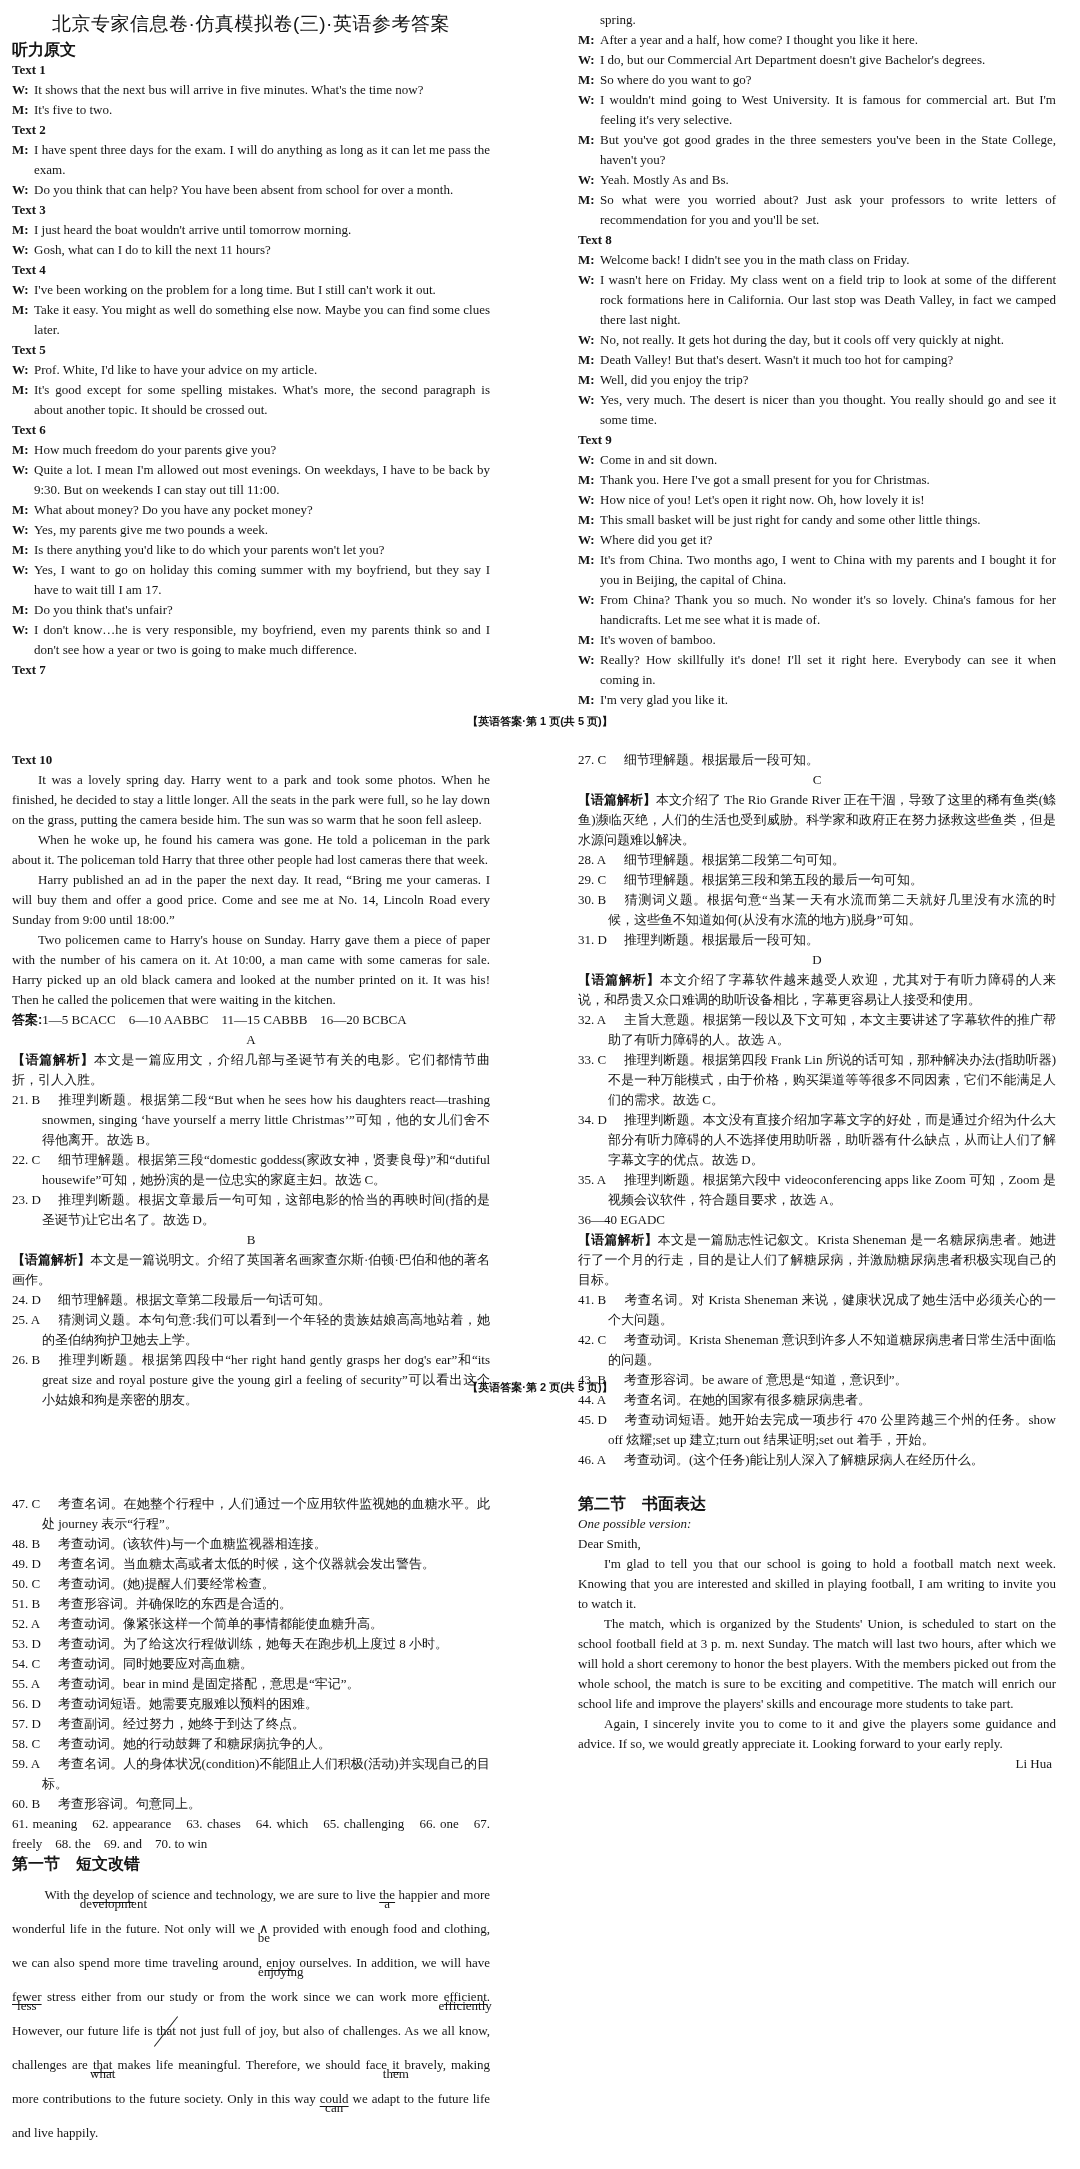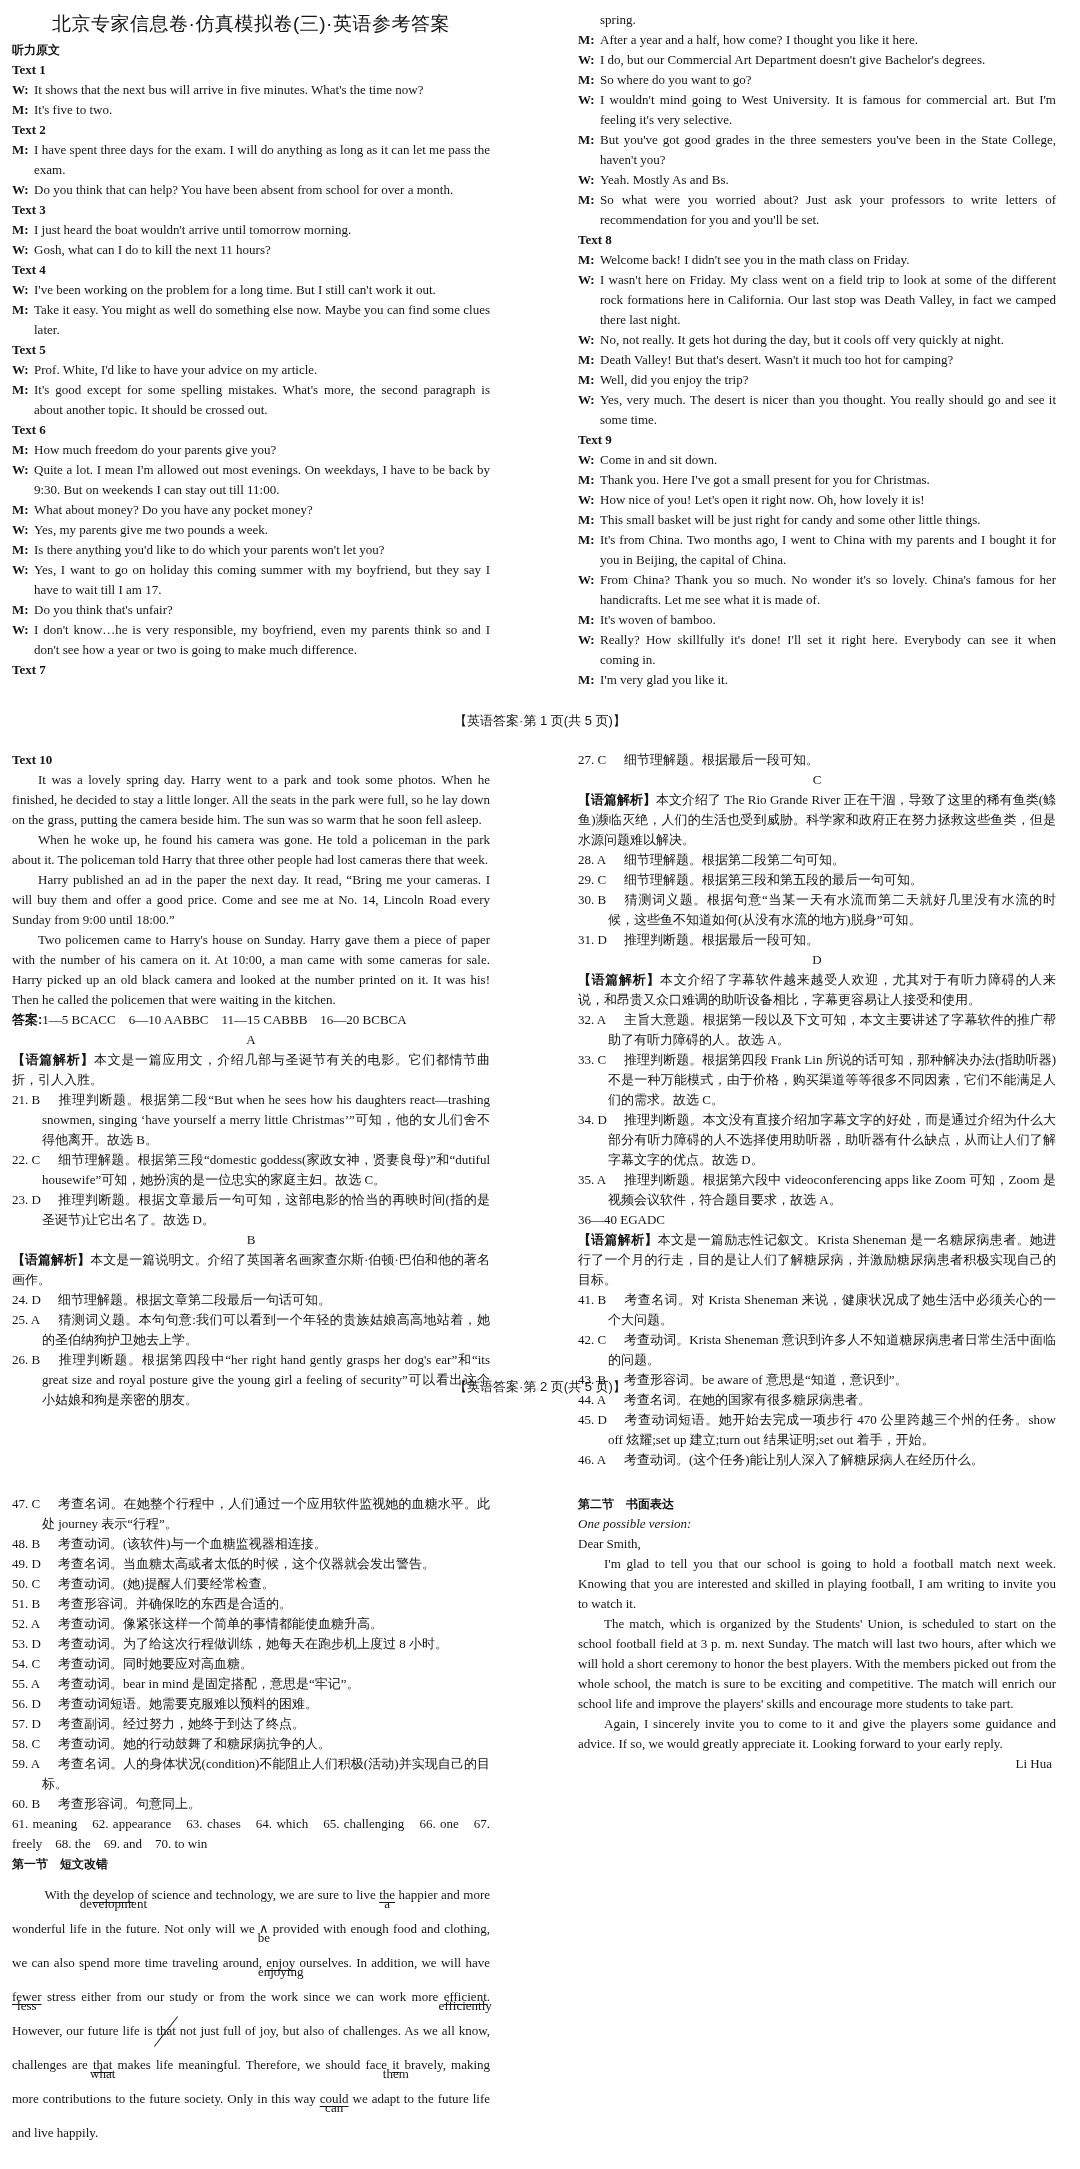--- a/index.html
+++ b/index.html
@@ -8,21 +8,21 @@
        -webkit-font-smoothing:antialiased;}
   .col{position:absolute;width:478px;font-size:13px;line-height:20px;text-align:justify;}
   #p1l{left:12px;top:10px;}
   #p1r{left:578px;top:10px;}
   #p2l{left:12px;top:750px;}
   #p2r{left:578px;top:750px;}
   #p3l{left:12px;top:1494px;}
   #p3r{left:578px;top:1494px;}
   .doc-title{font-family:"Liberation Sans","DejaVu Sans",sans-serif;font-weight:normal;
              font-size:19px;line-height:24px;text-align:center;margin:2px 0 4px 0;letter-spacing:.5px;text-indent:0;}
-  .h-cn{font-family:"Liberation Sans","DejaVu Sans",sans-serif;font-weight:bold;font-size:12px;text-align:left;}
+  .h-cn{font-family:"Liberation Sans","DejaVu Sans",sans-serif;font-weight:bold;font-size:16px;text-align:left;}
   .h-en{font-weight:bold;text-align:left;}
   .dialog{padding-left:22px;text-indent:-22px;}
   .spk{display:inline-block;width:22px;text-indent:0;font-weight:bold;}
   .cont{padding-left:22px;}
   .para{text-indent:2em;}
   .flush{}
   .bprefix{font-family:"Liberation Sans","DejaVu Sans",sans-serif;font-weight:bold;}
   .center-letter{text-align:center;}
   .item{padding-left:30px;text-indent:-30px;}
   .inum{display:inline-block;width:46px;text-indent:0;}
@@ -31,21 +31,21 @@
   .corr{line-height:34px;text-indent:2.5em;margin-top:4px;}
   .corr span{text-indent:0;}
   .cw{position:relative;display:inline-block;text-decoration:underline;text-underline-offset:3px;}
   .cins{position:relative;display:inline-block;}
   .cfix{position:absolute;top:18px;left:50%;transform:translateX(-50%);
         white-space:nowrap;font-size:13px;line-height:15px;text-decoration:none;}
   .cdel{position:relative;display:inline-block;}
   .cdel::after{content:"";position:absolute;left:50%;top:50%;width:38px;margin-left:-19px;
                border-top:1.5px solid #222;transform:rotate(-52deg);}
   .page-marker{position:absolute;left:0;width:1080px;text-align:center;
-               font-family:"Liberation Sans","DejaVu Sans",sans-serif;font-weight:normal;font-size:13px;line-height:16px;}
+               font-family:"Liberation Sans","DejaVu Sans",sans-serif;font-weight:bold;font-size:11px;line-height:16px;}
   #marker1{top:713px;}
   #marker2{top:1379px;text-align:center;}
 </style>
 </head>
 <body>
 
 <div id="p1l" class="col">
     <div class="doc-title">北京专家信息卷·仿真模拟卷(三)·英语参考答案</div>
     <div class="h-cn">听力原文</div>
     <div class="h-en">Text 1</div>
@@ -88,20 +88,21 @@
     <div class="dialog"><span class="spk">W:</span>I wasn't here on Friday. My class went on a field trip to look at some of the different rock formations here in California. Our last stop was Death Valley, in fact we camped there last night.</div>
     <div class="dialog"><span class="spk">W:</span>No, not really. It gets hot during the day, but it cools off very quickly at night.</div>
     <div class="dialog"><span class="spk">M:</span>Death Valley! But that's desert. Wasn't it much too hot for camping?</div>
     <div class="dialog"><span class="spk">M:</span>Well, did you enjoy the trip?</div>
     <div class="dialog"><span class="spk">W:</span>Yes, very much. The desert is nicer than you thought. You really should go and see it some time.</div>
     <div class="h-en">Text 9</div>
     <div class="dialog"><span class="spk">W:</span>Come in and sit down.</div>
     <div class="dialog"><span class="spk">M:</span>Thank you. Here I've got a small present for you for Christmas.</div>
     <div class="dialog"><span class="spk">W:</span>How nice of you! Let's open it right now. Oh, how lovely it is!</div>
     <div class="dialog"><span class="spk">M:</span>This small basket will be just right for candy and some other little things.</div>
+    <div class="dialog"><span class="spk">W:</span>Where did you get it?</div>
     <div class="dialog"><span class="spk">M:</span>It's from China. Two months ago, I went to China with my parents and I bought it for you in Beijing, the capital of China.</div>
     <div class="dialog"><span class="spk">W:</span>From China? Thank you so much. No wonder it's so lovely. China's famous for her handicrafts. Let me see what it is made of.</div>
     <div class="dialog"><span class="spk">M:</span>It's woven of bamboo.</div>
     <div class="dialog"><span class="spk">W:</span>Really? How skillfully it's done! I'll set it right here. Everybody can see it when coming in.</div>
     <div class="dialog"><span class="spk">M:</span>I'm very glad you like it.</div>
   </div>
 <div id="marker1" class="page-marker">【英语答案·第 1 页(共 5 页)】</div>
 <div id="p2l" class="col">
     <div class="h-en">Text 10</div>
     <div class="para">It was a lovely spring day. Harry went to a park and took some photos. When he finished, he decided to stay a little longer. All the seats in the park were full, so he lay down on the grass, putting the camera beside him. The sun was so warm that he soon fell asleep.</div>

